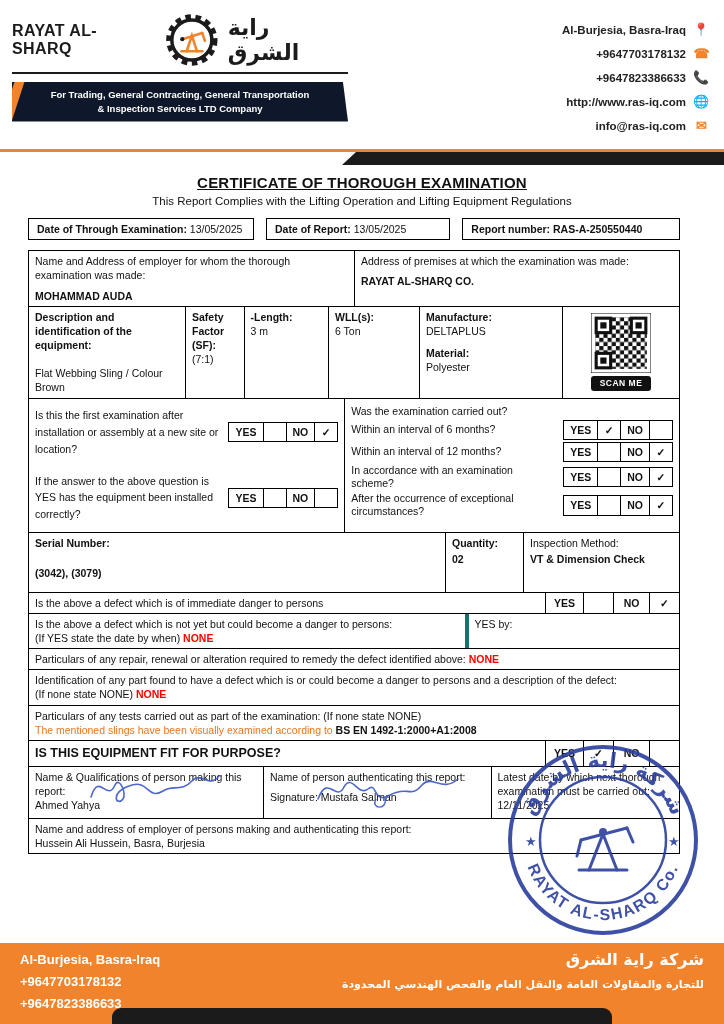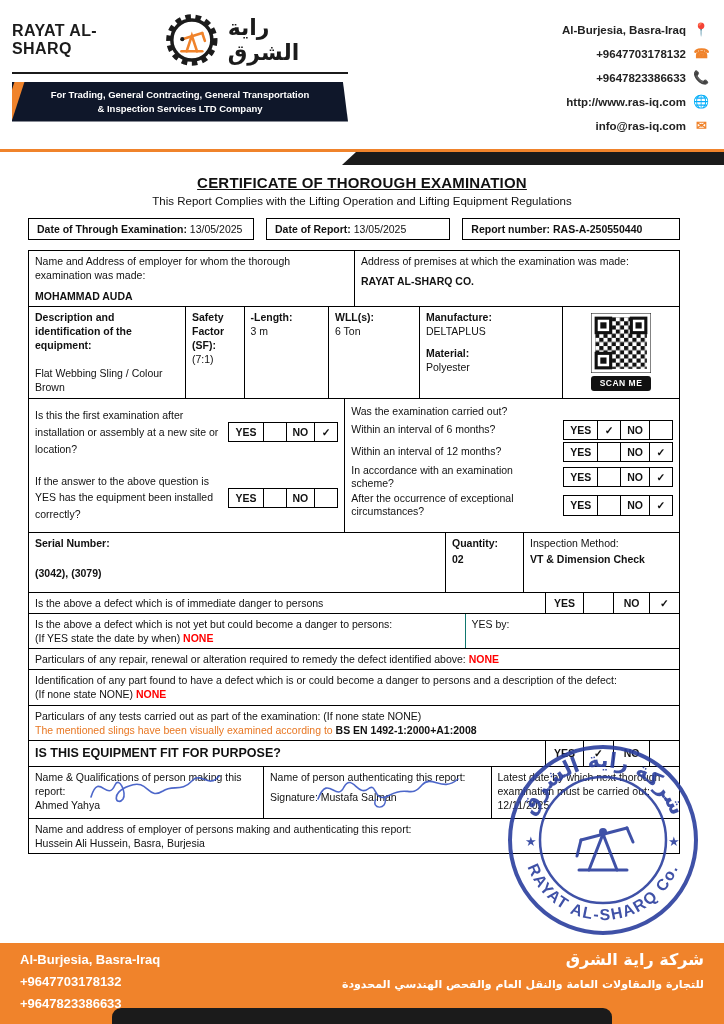--- a/index.html
+++ b/index.html
@@ -67,21 +67,21 @@
 .c-serial{flex:1}.c-qty{width:12%}.c-method{width:24%}
 .c-serial .val{margin-top:16px}
 .c-method .val{margin-top:2px}
 
 .r-flex{display:flex;align-items:stretch}
 .grow{flex:1;padding:3px 6px}
 .yncells{display:flex;align-items:stretch}
 .yc{display:flex;align-items:center;justify-content:center;min-width:36px;padding:0 8px;border-left:1px solid #000;font-weight:bold}
 .yc.box{min-width:30px}
 
-.r-future .yesby{width:33%;border-left:1px solid #0f766e;padding:3px 6px}
+.r-future .yesby{width:33%;border-left:4px solid #0f766e;padding:3px 6px}
 .note{color:#E87722}
 .std{color:#111;font-weight:bold}
 .r-fit .fitq{font-size:12.5px;font-weight:bold;padding:4px 6px;flex:1}
 
 .r-sign{min-height:52px}
 .c-s1{width:36%;position:relative}.c-s2{width:35%;position:relative}.c-s3{width:29%}
 .sig{position:absolute;pointer-events:none}
 .r-last .tcell{width:100%;min-height:34px}
 
 

